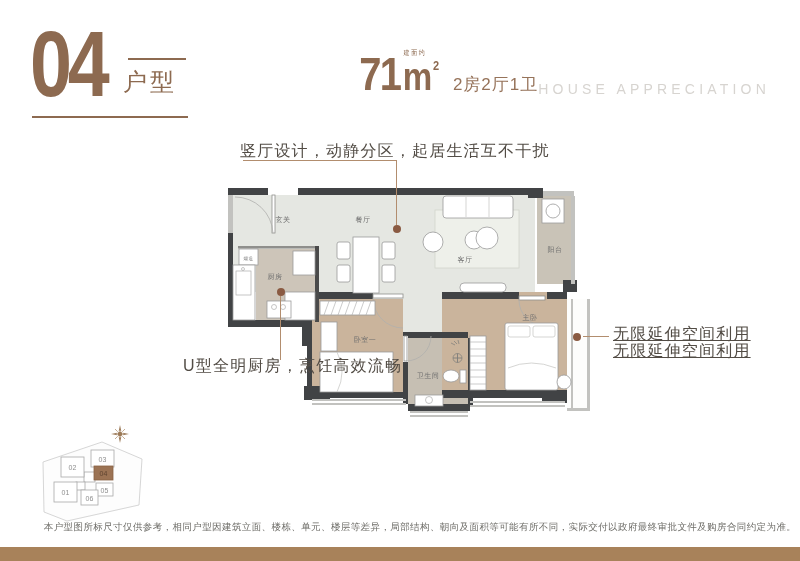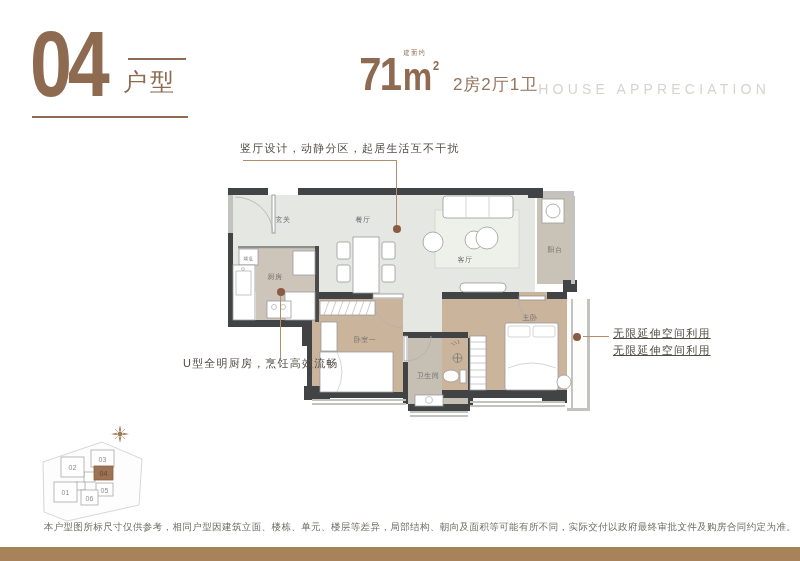--- a/index.html
+++ b/index.html
@@ -21,21 +21,21 @@
   .area-row{display:flex;align-items:baseline;}
   .area-group{display:flex;align-items:baseline;transform:scaleX(0.85);transform-origin:right bottom;}
   .num71{font-size:47px;font-weight:bold;color:#8d6a50;line-height:1;letter-spacing:-2px;}
   .m-wrap{position:relative;display:inline-block;margin-left:3px;}
   .m-letter{font-size:39px;font-weight:bold;color:#8d6a50;line-height:1;}
   .jmy{position:absolute;top:-9px;left:1px;font-size:7px;letter-spacing:2px;color:#8d6a50;white-space:nowrap;}
   .sup2{font-size:13px;font-weight:bold;color:#8d6a50;position:relative;top:-20px;margin-left:1px;}
   .spec{font-size:17px;color:#96735a;letter-spacing:1px;margin-left:14px;}
   .subtitle-en{margin-top:12px;font-size:14px;letter-spacing:4.2px;color:#d7d4d0;white-space:nowrap;text-align:center;}
   
-  .ann{font-size:11px;color:#524c45;letter-spacing:1.2px;white-space:nowrap;}
+  .ann{font-size:16px;color:#524c45;letter-spacing:1.2px;white-space:nowrap;}
   .leader{background:#b28d6e;}
   .dot{width:8px;height:8px;border-radius:50%;background:#8a5a42;}
   .ann-master{line-height:17px;text-decoration:underline;}
   
   .disclaimer{left:0;right:0;top:521px;text-align:center;font-size:9.5px;color:#6c6b66;letter-spacing:0.4px;padding-left:40px;}
   .footer-band{left:0;top:547px;width:800px;height:14px;background:#a8825a;}
   svg text{font-family:"Liberation Sans","DejaVu Sans",sans-serif;}
 </style>
 </head>
 <body>

